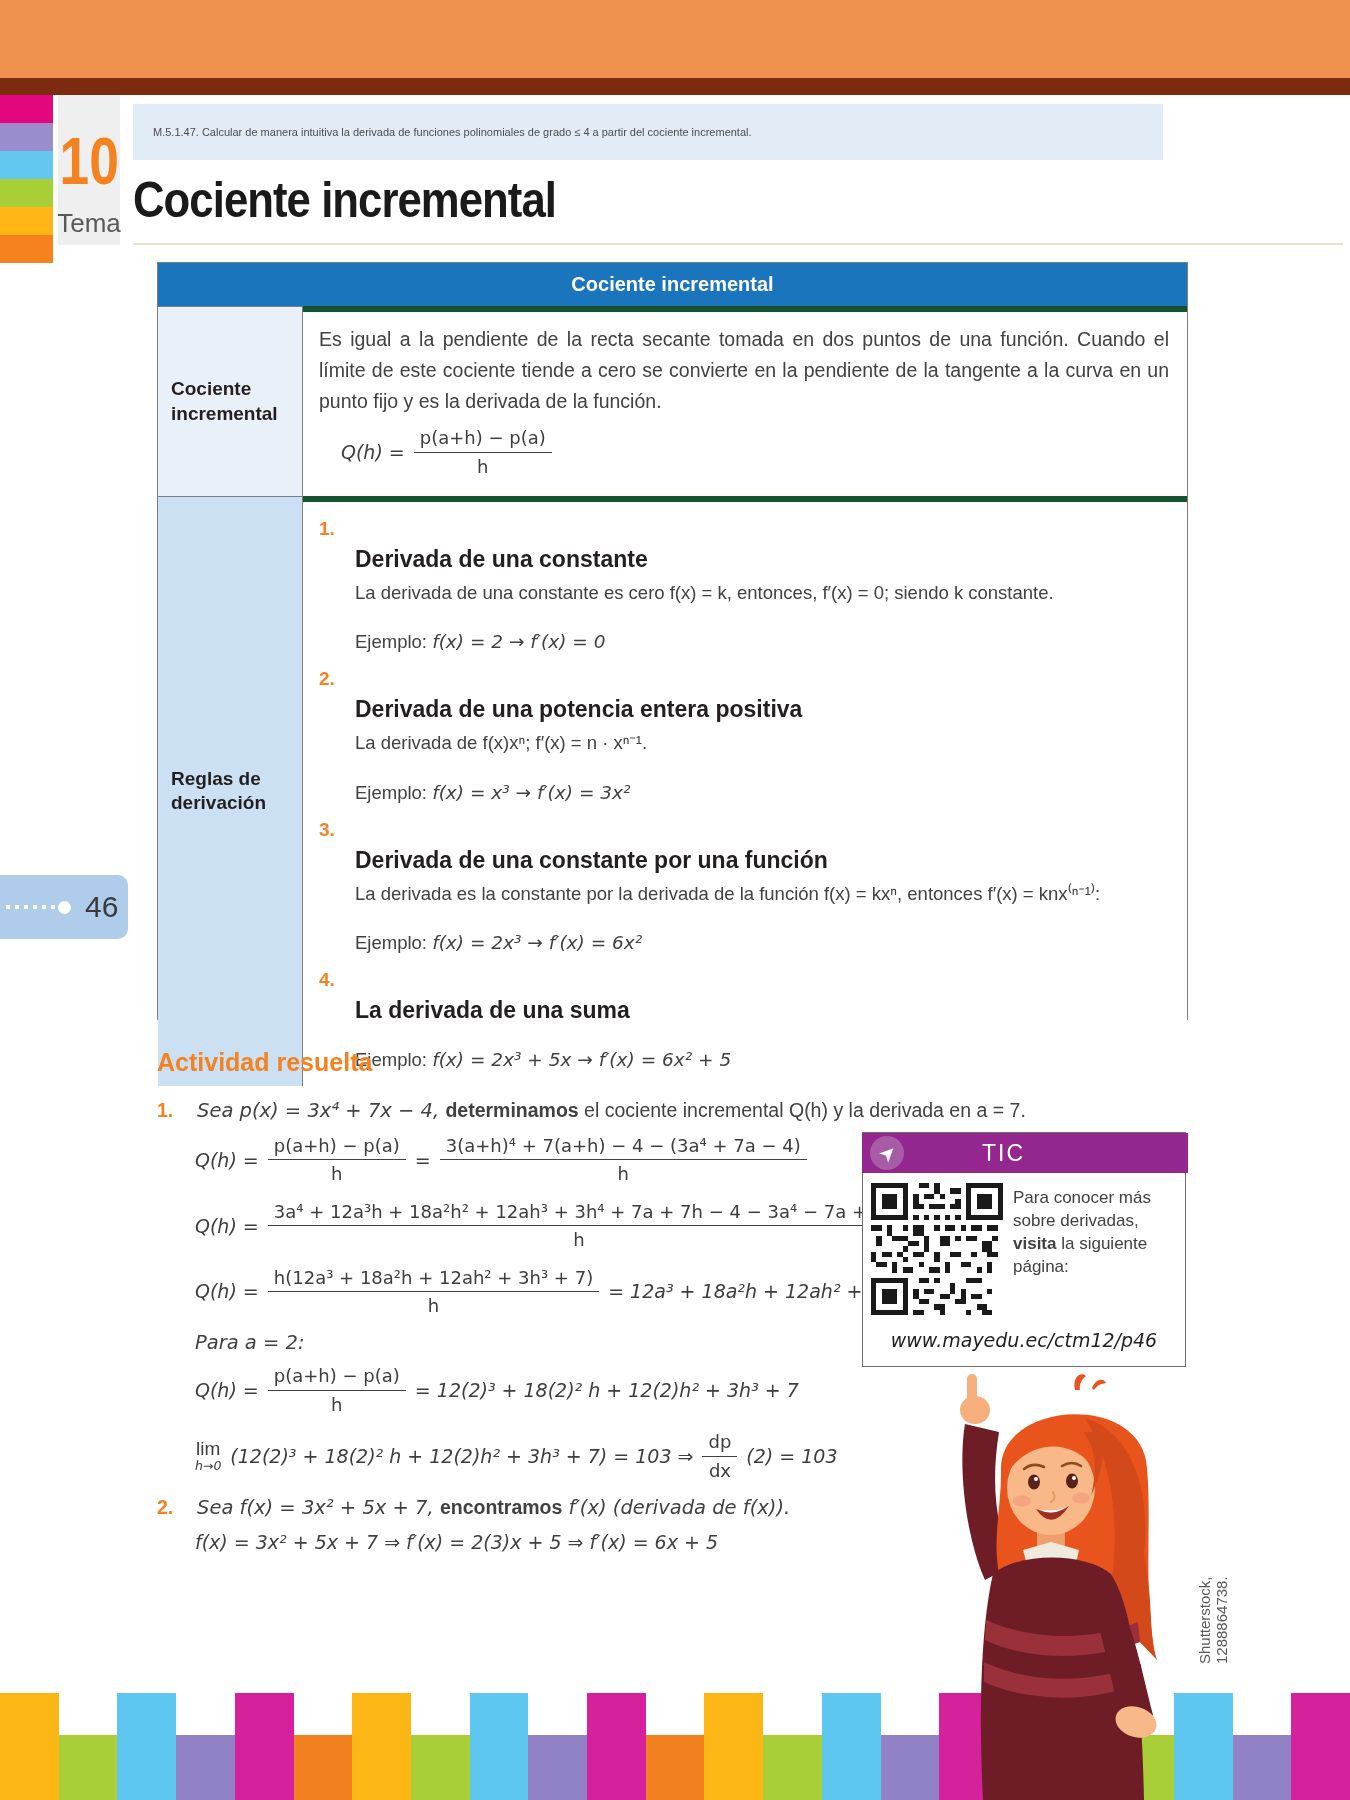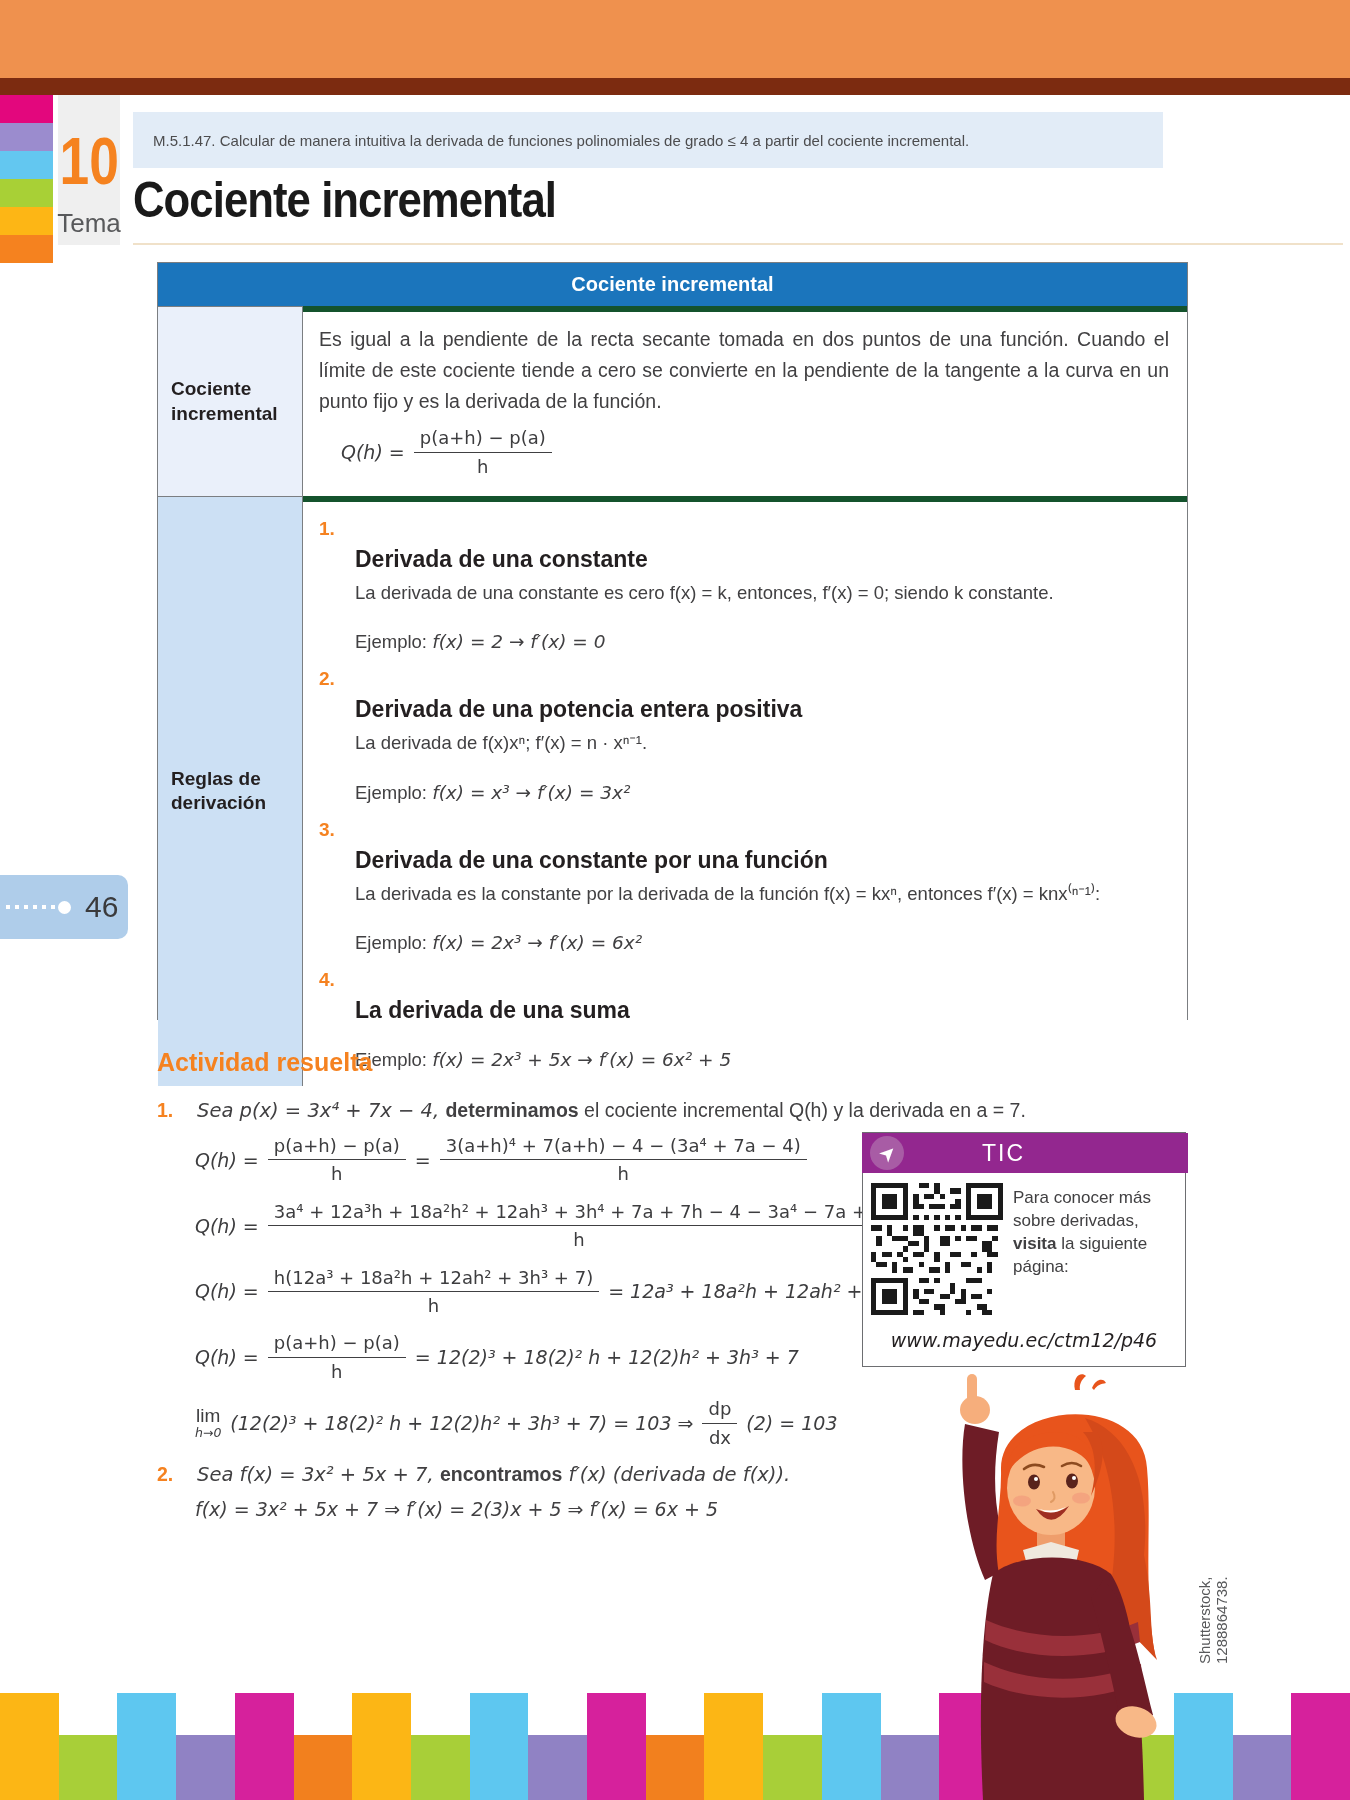--- a/index.html
+++ b/index.html
@@ -14,22 +14,22 @@
 
   
   .stripes { position:absolute; left:0; top:95px; width:53px; height:168px; display:flex; flex-direction:column; }
   .stripes > div { flex:1; }
   .tema-box { position:absolute; left:58px; top:95px; width:62px; height:150px; background:#EFEFEF;
               display:flex; flex-direction:column; align-items:center; justify-content:flex-end; padding-bottom:6px; }
   .tema-num { color:#F5821F; font-weight:bold; font-size:58px; line-height:.95; transform:scale(.92,1.15); }
   .tema-lbl { color:#58595B; font-size:26px; margin-top:20px; }
 
   
-  .standard { position:absolute; left:133px; top:112px; width:1030px; height:56px; background:#E2ECF7;
-              display:flex; align-items:center; padding:0 20px; font-size:15px; color:#4c4c4e; }
+  .standard { position:absolute; left:133px; top:104px; width:1030px; height:56px; background:#E2ECF7;
+              display:flex; align-items:center; padding:0 20px; font-size:11px; color:#4c4c4e; }
 
   
   .page-title { position:absolute; left:133px; top:172px; font-size:46px; font-weight:bold; color:#1a1a1a;
                 letter-spacing:-1px; transform:scale(.95,1.1); transform-origin:left center; }
   .title-rule { position:absolute; left:133px; top:243px; width:1210px; height:2px; background:#F0E1C9; }
 
   
   .ctable { position:absolute; left:157px; top:262px; width:1031px; height:758px;
             display:grid; grid-template-columns:145px 1fr; grid-template-rows:43px 190px 1fr;
             border:1px solid #7b7e81; background:#fff; }
@@ -233,20 +233,23 @@
 
   <div class="eqrow">
     <span class="math">Q(h) =</span>
     <span class="frac">
       <span class="fnum">h(12a³ + 18a²h + 12ah² + 3h³ + 7)</span>
       <span class="fden">h</span>
     </span>
     <span class="math">= 12a³ + 18a²h + 12ah² + 3h³ + 7</span>
   </div>
 
+  <div class="para">
+    <span class="math">Para a = 2:</span>
+  </div>
 
   <div class="eqrow">
     <span class="math">Q(h) =</span>
     <span class="frac">
       <span class="fnum">p(a+h) − p(a)</span>
       <span class="fden">h</span>
     </span>
     <span class="math">= 12(2)³ + 18(2)² h + 12(2)h² + 3h³ + 7</span>
   </div>
 

